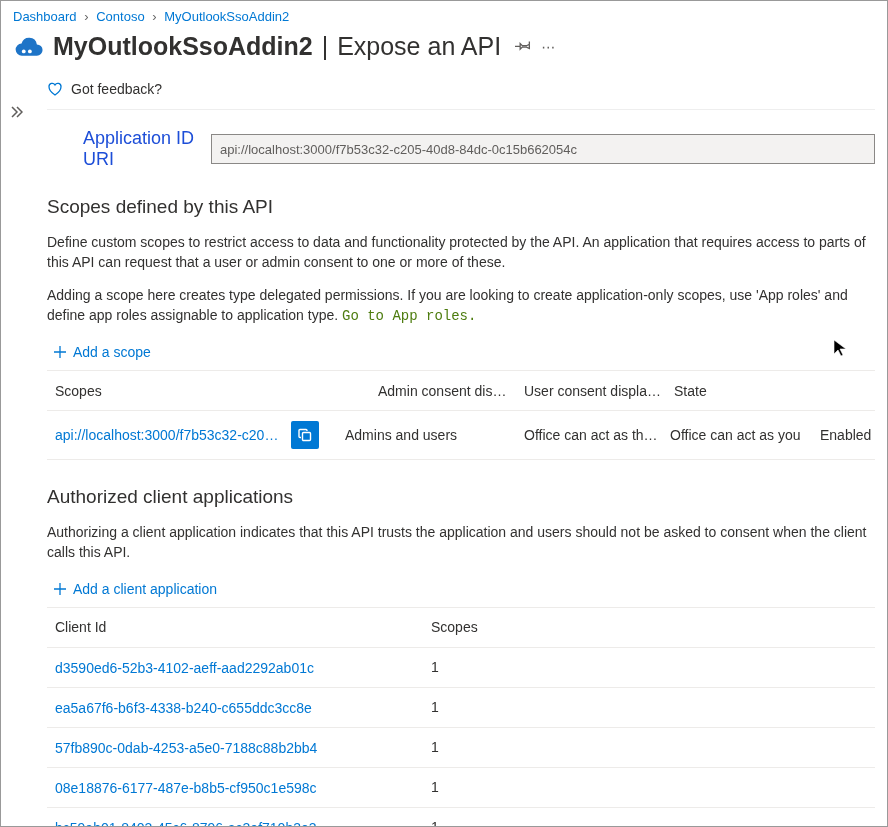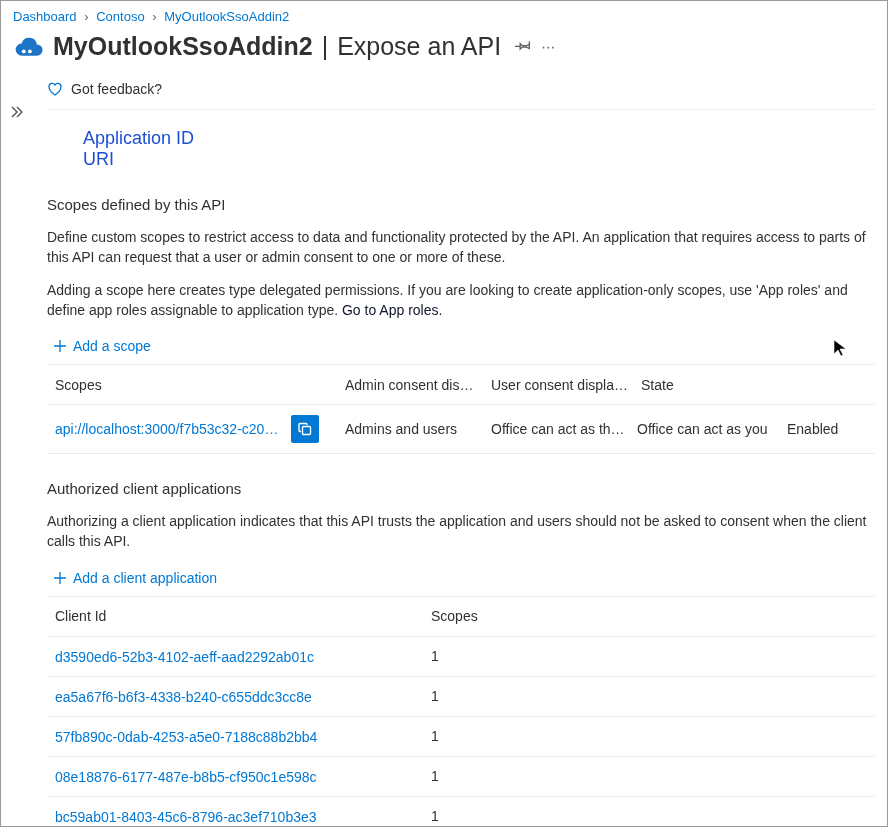--- a/index.html
+++ b/index.html
@@ -16,32 +16,32 @@
   .pin { margin-left:14px; color:#605e5c; cursor:pointer; }
   .more { margin-left:10px; color:#605e5c; cursor:pointer; font-size:14px; letter-spacing:2px; }
   .left-toggle { position:absolute; left:8px; top:104px; color:#605e5c; cursor:pointer; }
   .content { margin-left:46px; padding-right:12px; }
   .feedback { display:flex; color:#323130; font-size:14px; padding:6px 0 12px; border-bottom:1px solid #eee; }
   .feedback svg { margin-right:8px; }
   .section { margin-top:26px; }
   .field-row { display:flex; align-items:center; margin-top:18px; }
   .field-label { width:128px; font-size:18px; color:#1d4ed8;margin-left:36px; }
   .field-input { flex:1; height:30px; border:1px solid #8a8886; background:#f3f2f1; padding:4px 8px; font-size:13px; color:#605e5c; }
-  .h2 { font-size:15px; font-weight:400; margin:18px 0 14px; color:#323130; }
+  .h2 { font-size:19px; font-weight:400; margin:18px 0 14px; color:#323130; }
   .desc { font-size:14px; line-height:1.45; color:#323130; margin:0 0 12px; }
-  .desc a { color:#0f172a; text-decoration:none; }
+  .desc a { color:#4d7c0f; text-decoration:none;font-family:Liberation Mono, monospace; }
   .add-btn { display:flex; align-items:center; color:#0078d4; font-size:14px; margin:18px 0 10px 6px; cursor:pointer; }
   .add-btn svg { margin-right:6px; }
   .tbl { width:100%; border-top:1px solid #edebe9; }
   .row { display:flex; border-bottom:1px solid #edebe9; min-height:40px; align-items:center; padding:0 4px; }
   .row.header-row { font-weight:400; color:#323130; font-size:13px; }
   .cell { padding:10px 8px 10px 4px; overflow:hidden; text-overflow:ellipsis; white-space:nowrap; font-size:14px; }
   .c-scope { flex:0 0 290px; display:flex; align-items:center; }
   .c-who   { flex:0 0 146px; }
-  .c-adm   { flex:0 0 146px; }
+  .c-adm   { flex:0 0 146px;margin-left:33px; }
   .c-usr   { flex:0 0 150px; }
   .c-state { flex:0 0 80px; }
   .c-client{ flex:0 0 376px; }
   .c-cscope{ flex:1; }
   .link { color:#0078d4; text-decoration:none; overflow:hidden; text-overflow:ellipsis; white-space:nowrap; display:inline-block; max-width:230px; vertical-align:middle; }
   .copy-btn { width:28px; height:28px; background:#0078d4; display:inline-flex; align-items:center; justify-content:center; margin-left:6px; border-radius:2px; cursor:pointer; flex:none; }
   .copy-btn svg { stroke:#fff; }
   .cursor { position:absolute; right:40px; top:338px; pointer-events:none; }
 </style>
 </head>
@@ -88,20 +88,21 @@
 
     <div class="feedback">
       <svg width="16" height="16" viewBox="0 0 16 16" fill="none" stroke="#0078d4" stroke-width="1.3">
           <path d="M8 14S2 10 2 5.7A3.2 3.2 0 0 1 8 4a3.2 3.2 0 0 1 6 1.7C14 10 8 14 8 14z"></path>
         </svg>
       <span>Got feedback?</span>
     </div>
 
     <div class="field-row">
       <div class="field-label">Application ID URI</div>
+      <input class="field-input" readonly="" value="api://localhost:3000/f7b53c32-c205-40d8-84dc-0c15b662054c" style="">
     </div>
 
     <div class="section">
       <h2 class="h2">Scopes defined by this API</h2>
       <p class="desc">Define custom scopes to restrict access to data and functionality protected by the API. An application that requires access to parts of this API can request that a user or admin consent to one or more of these.</p>
       <p class="desc">
         <span>Adding a scope here creates type delegated permissions. If you are looking to create application-only scopes, use 'App roles' and define app roles assignable to application type. </span><a href="#">Go to App roles.</a>
       </p>
 
       <div class="add-btn">

